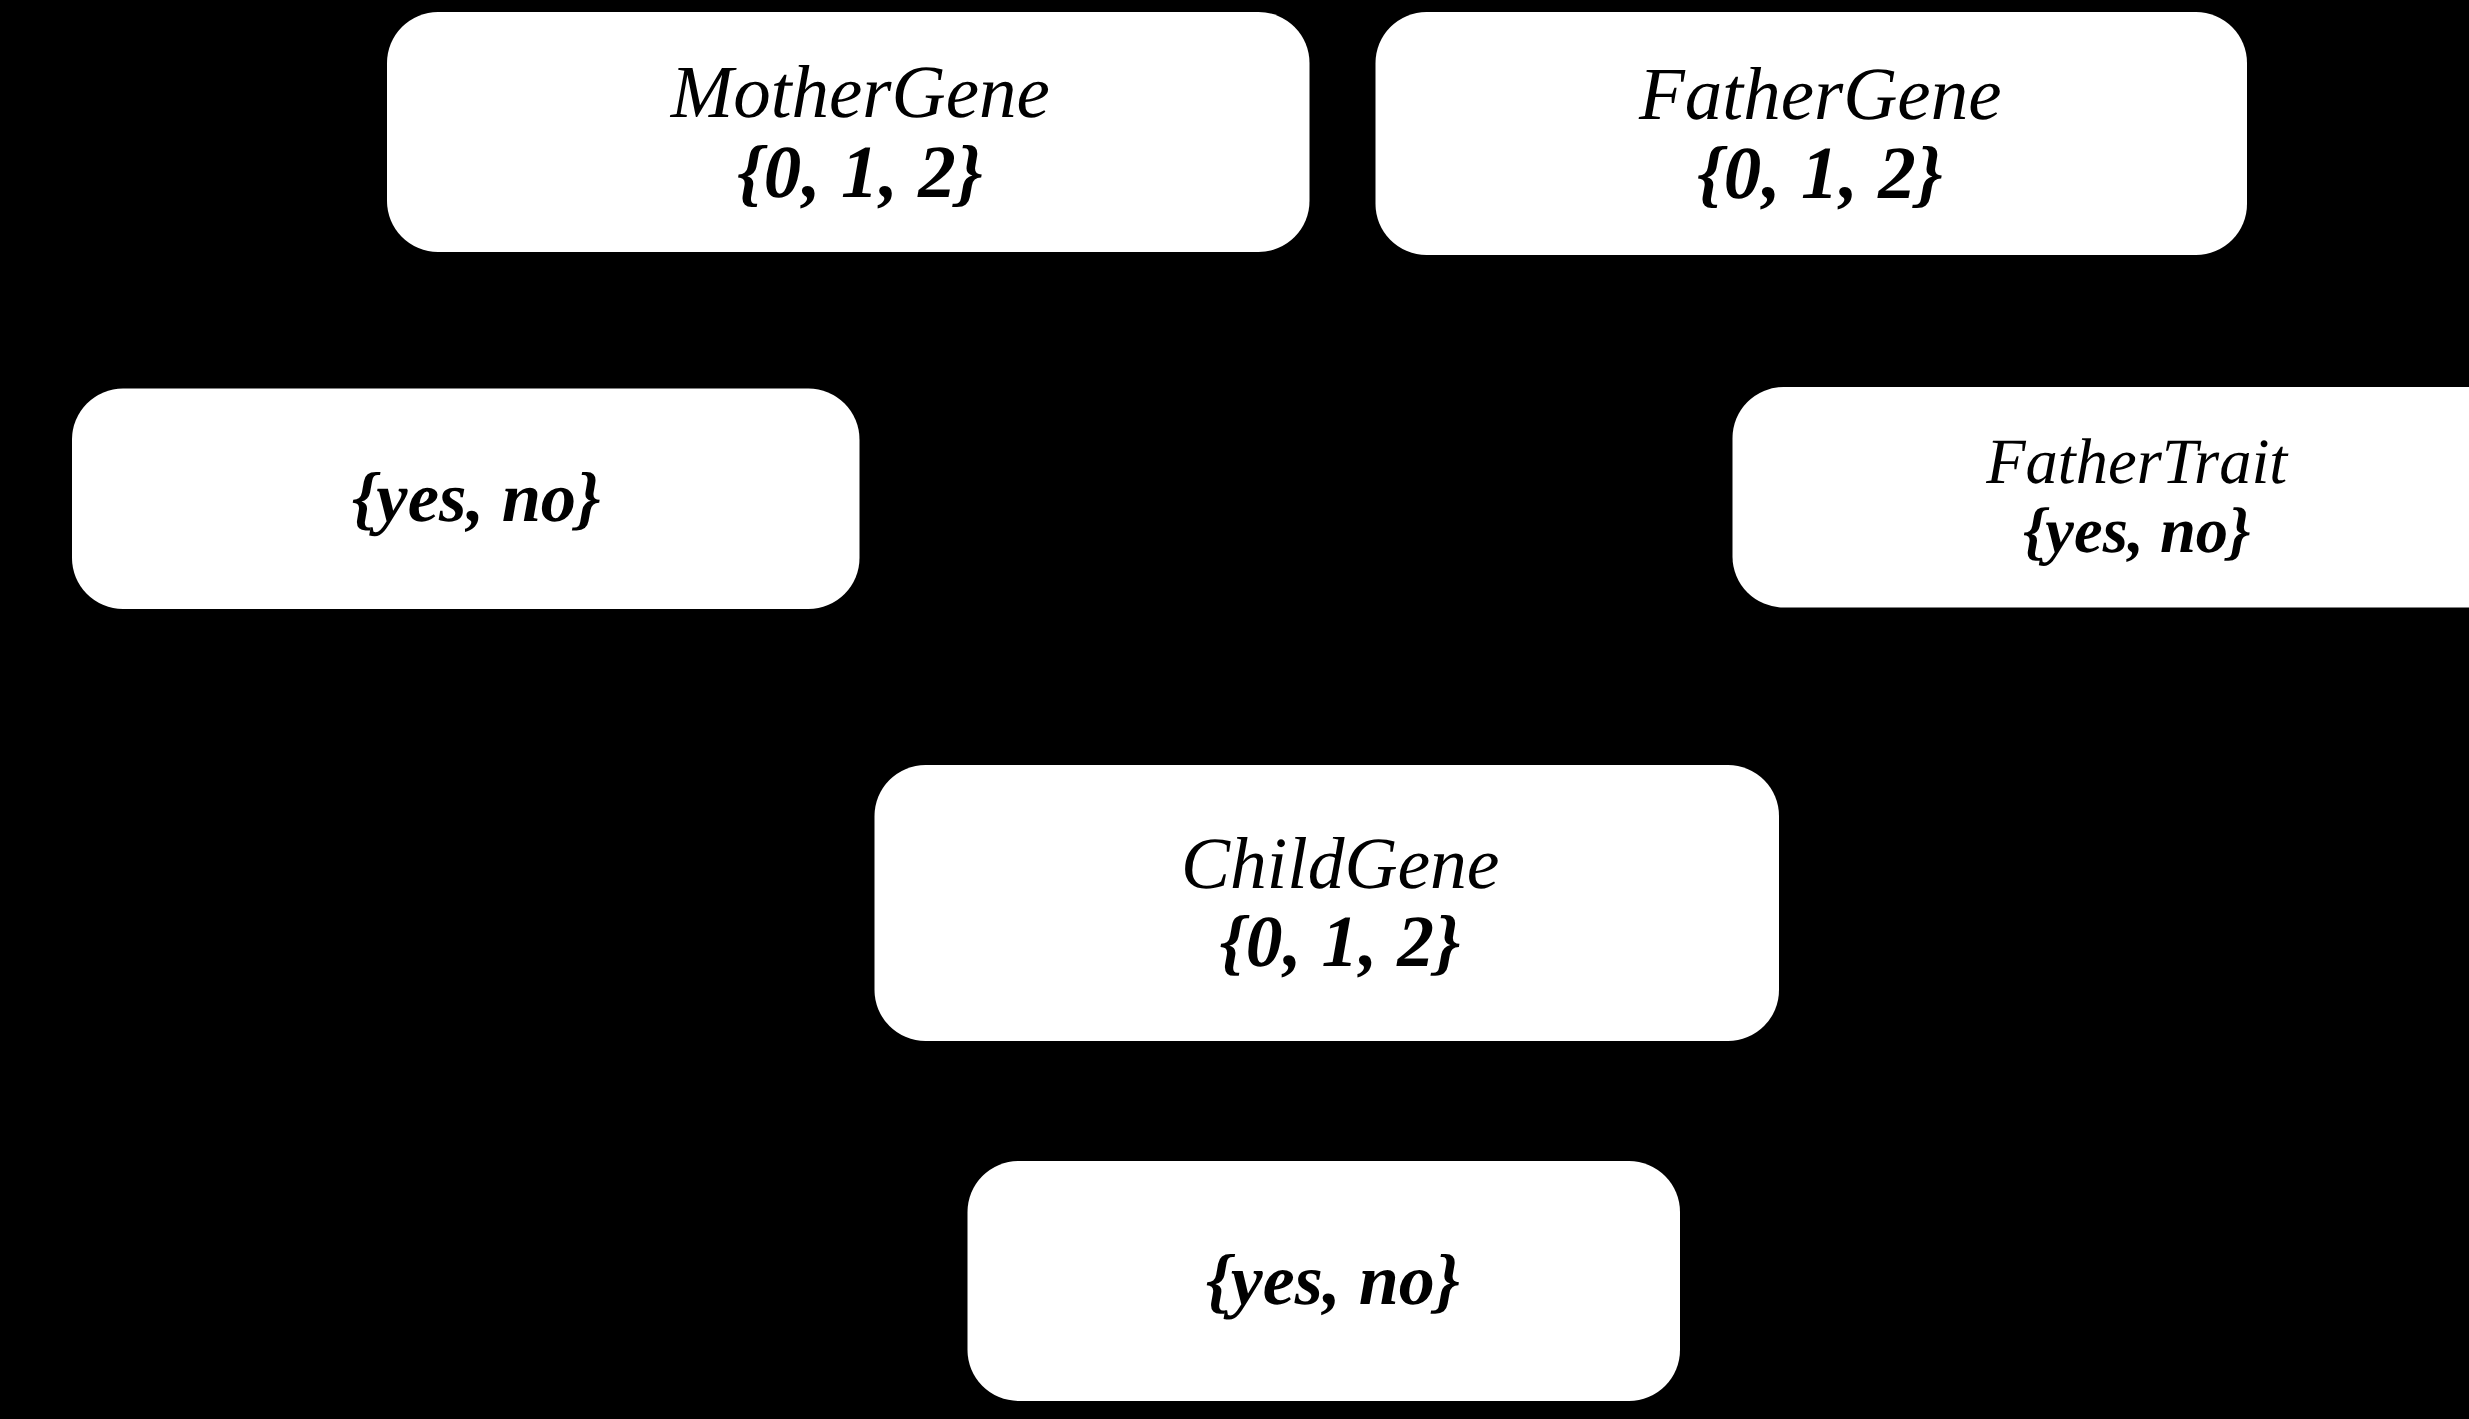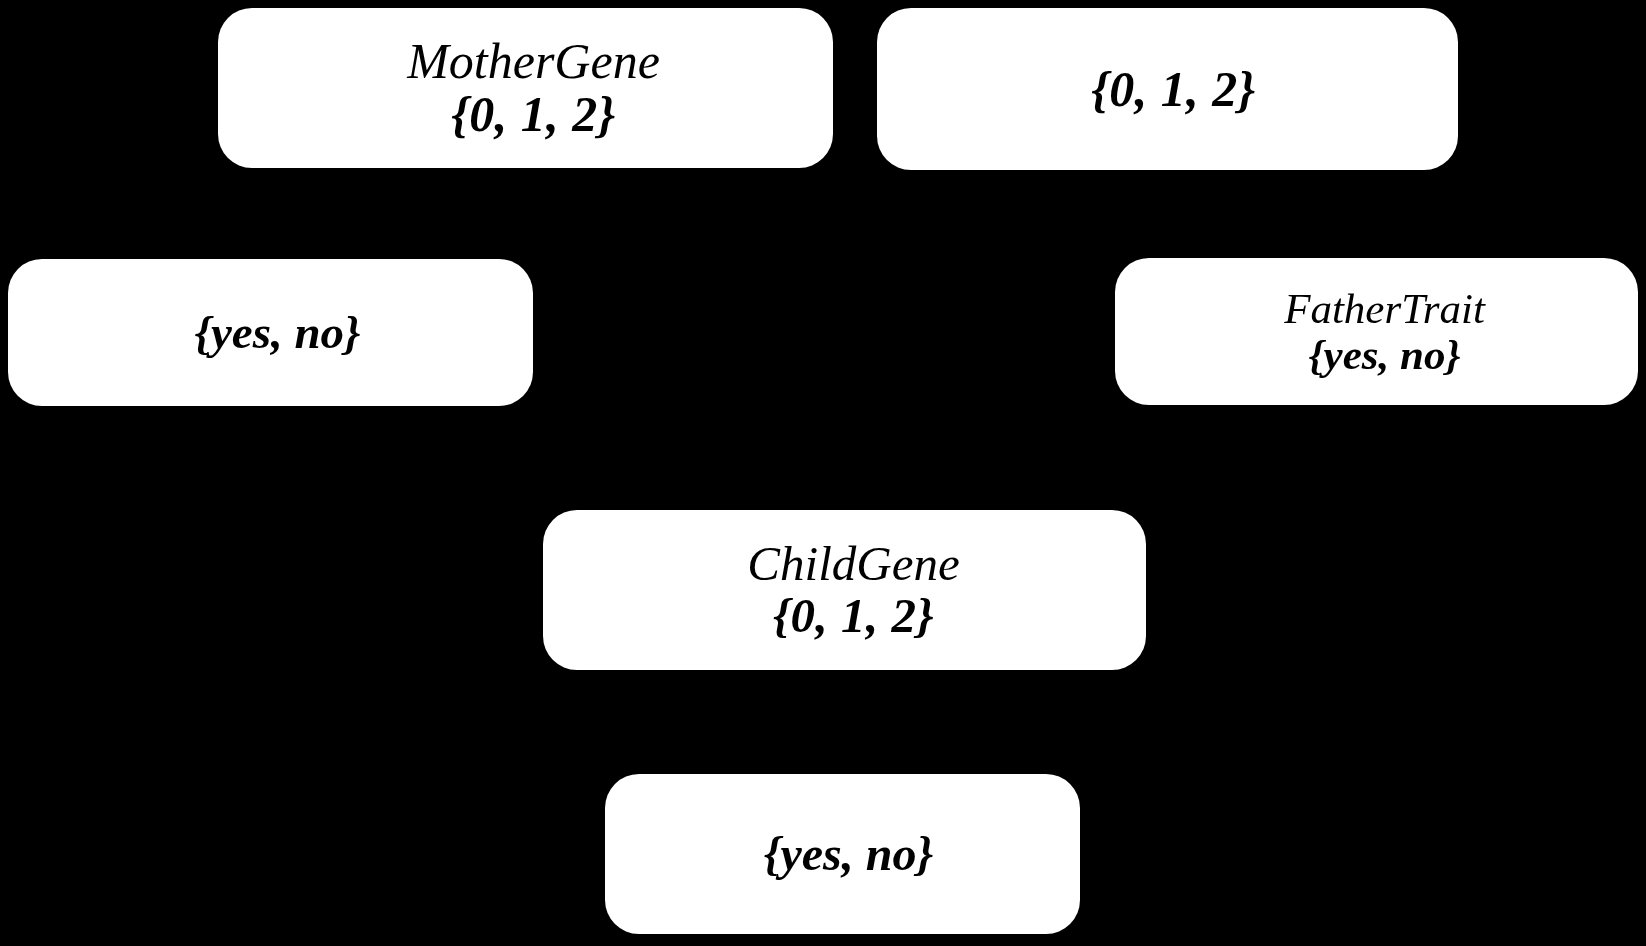--- a/index.html
+++ b/index.html
@@ -23,54 +23,56 @@
     display: flex;
     flex-direction: column;
     align-items: center;
     justify-content: center;
     box-sizing: border-box;
     color: #000000;
     font-style: italic;
     line-height: 1.06;
     text-align: center;
     overflow: hidden;
+    margin-left: 40px;
   }
   .node .node-name {
     display: block;
     white-space: nowrap;
   }
   .node .node-domain {
     display: block;
     white-space: nowrap;
     font-weight: bold;
   }
 
   
   #node-mother-gene  { left: 218px; top:   8px; width: 615px; height: 160px; font-size: 50px; padding-left: 16px; }
   #node-father-gene  { left: 877px; top:   8px; width: 581px; height: 162px; font-size: 50px; padding-left: 12px; }
   #node-mother-trait { left:   8px; top: 259px; width: 525px; height: 147px; font-size: 47px; padding-left: 14px; }
   #node-father-trait { left:1115px; top: 258px; width: 523px; height: 147px; font-size: 43px; padding-left: 16px; }
-  #node-child-gene   { left: 543px; top: 510px; width: 603px; height: 160px; font-size: 49px; padding-left: 18px; }
+  #node-child-gene   { left: 543px; top: 510px; width: 603px; height: 184px; font-size: 49px; padding-left: 18px; }
   #node-child-trait  { left: 605px; top: 774px; width: 475px; height: 160px; font-size: 48px; padding-left: 12px; }
 
   #node-mother-gene  .node-domain,
   #node-father-gene  .node-domain,
   #node-child-gene   .node-domain { letter-spacing: 0.5px; }
 </style>
 </head>
 <body>
 
 <div id="canvas">
 
   <div class="node" id="node-mother-gene">
     <span class="node-name">MotherGene</span>
     <span class="node-domain">{0, 1, 2}</span>
   </div>
 
   <div class="node" id="node-father-gene">
+    <span class="node-name">FatherGene</span>
     <span class="node-domain">{0, 1, 2}</span>
   </div>
 
   <div class="node" id="node-mother-trait">
     <span class="node-domain">{yes, no}</span>
   </div>
 
   <div class="node" id="node-father-trait">
     <span class="node-name">FatherTrait</span>
     <span class="node-domain">{yes, no}</span>

